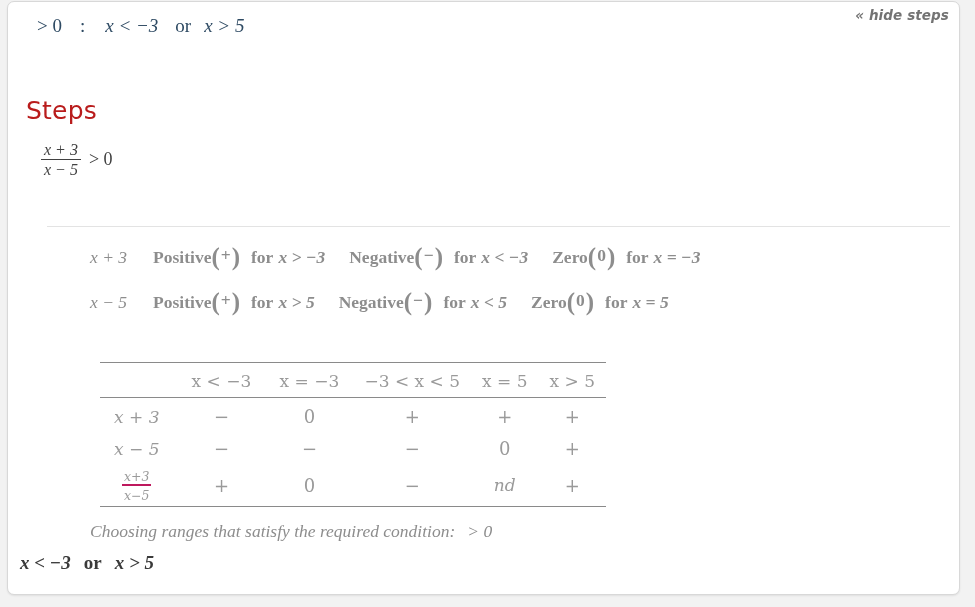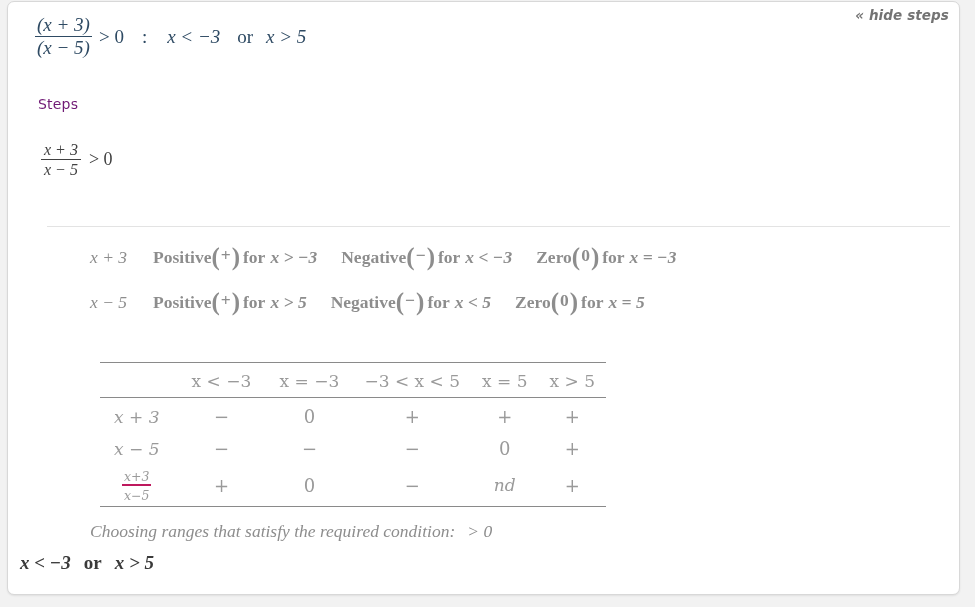--- a/index.html
+++ b/index.html
@@ -87,25 +87,25 @@
   .headline .ans { margin-right: 4px; }
   .headline .orword {
     font-family: "Liberation Serif", "DejaVu Serif", serif;
     font-style: normal;
     margin: 0 13px;
   }
 
   
   .steps-title {
     position: absolute;
-    left: 30px;
+    left: 18px;
     top: 94px;
     font-family: "DejaVu Sans", sans-serif;
-    font-size: 14px;
-    color: #701a75;
+    font-size: 25px;
+    color: #b91c1c;
     letter-spacing: 0.2px;
   }
 
   
   .restate {
     position: absolute;
     left: 33px;
     top: 139px;
     display: flex;
     align-items: center;
@@ -162,21 +162,21 @@
   }
   .paren-wrap .p {
     font-size: 25px;
     font-family: "Liberation Serif", "DejaVu Serif", serif;
     line-height: 0.8;
     position: relative;
     top: 1px;
   }
   .paren-wrap .inner { font-size: 17.5px; padding: 0 1px; }
   .word { font-family: "Liberation Serif", "DejaVu Serif", serif; }
-  .forw { margin: 0 5px 0 3px; text-align: center; }
+  .forw { margin: 0 5px 0 11px; text-align: center; }
 
   
   .summarize {
     position: absolute;
     left: 82px;
     top: 331px;
     font-family: "Liberation Serif", "DejaVu Serif", serif;
     font-size: 17.5px;
     color: #8d8d8d;
     white-space: nowrap;
@@ -276,24 +276,20 @@
 </head>
 <body>
 
 <div id="root">
 
   <div class="card">
 
     <div class="hide-steps">« hide steps</div>
 
     <div class="headline math">
-      <span class="frac">
-        <span class="num mvar">(x + 3)</span>
-        <span class="den mvar">(x − 5)</span>
-      </span>
       <span class="rel">&gt; 0</span>
       <span class="colon">:</span>
       <span class="ans mvar">x &lt; −3</span>
       <span class="orword">or</span>
       <span class="ans mvar">x &gt; 5</span>
     </div>
 
     <div class="steps-title">Steps</div>
 
     <div class="restate math">

